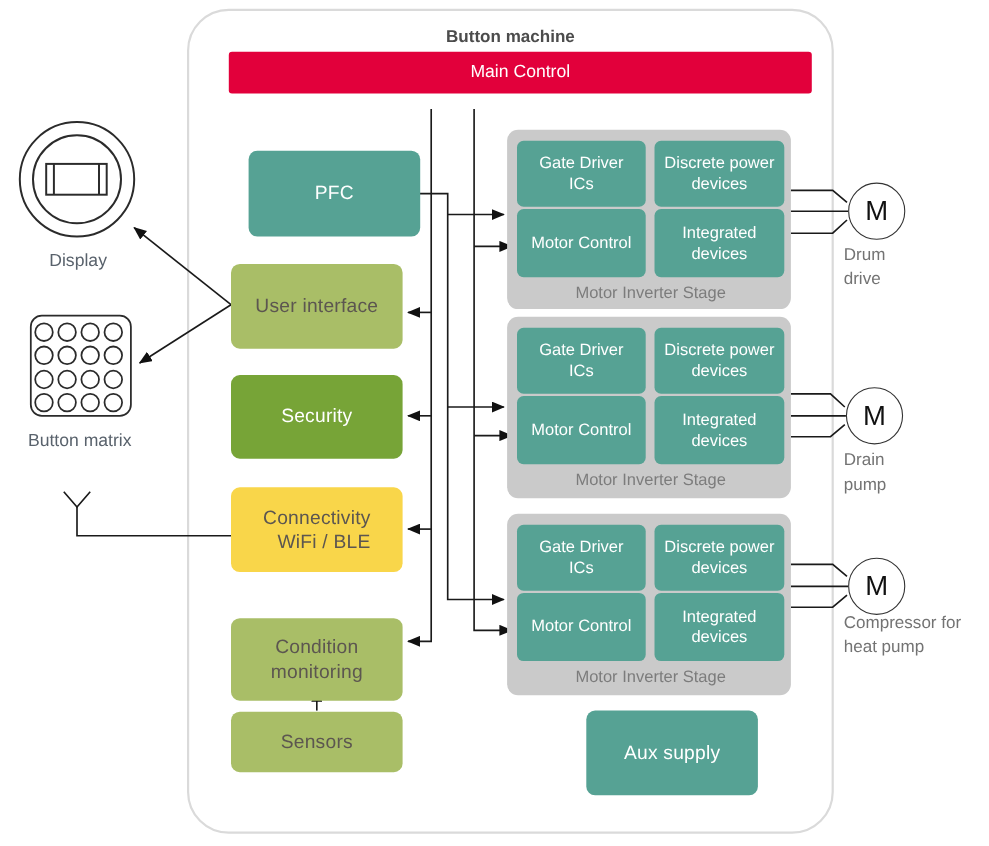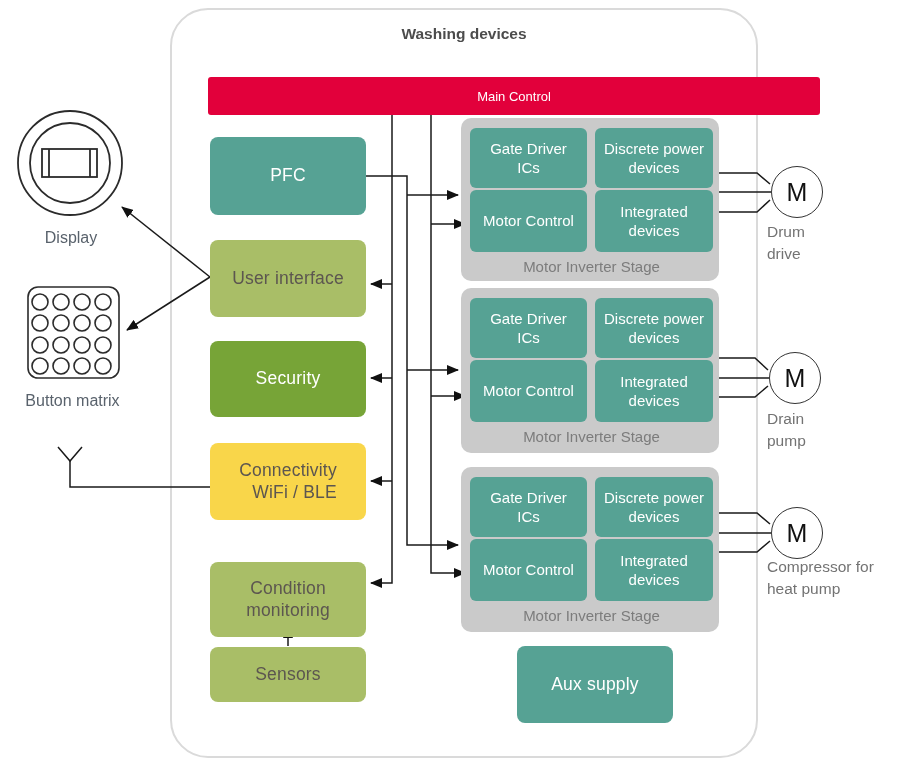--- a/index.html
+++ b/index.html
@@ -11,32 +11,32 @@
   #container{
     left:170px;top:8px;width:588px;height:750px;
     border:2px solid #dadada;border-radius:38px;background:#fff;box-sizing:border-box;z-index:0;
   }
   #wires{left:0;top:0;width:899px;height:769px;z-index:1;pointer-events:none;}
   .block{
     display:flex;align-items:center;justify-content:center;text-align:center;
     border-radius:8px;z-index:2;white-space:pre-line;line-height:1.25;
     font-size:17.5px;letter-spacing:.2px;
   }
-  .teal{background:var(--teal);color:#fff;}
+  .teal{background:var(--teal);color:#fff;margin-left:16px;}
   .olive{background:var(--olive);color:#5C5650;}
   .green{background:var(--green);color:#fff;}
   .yellow{background:var(--yellow);color:#5C5650;}
   #title{
     left:170px;top:25px;width:588px;text-align:center;z-index:2;
     font-weight:bold;font-size:15.5px;color:#4C4C4C;
   }
   #main-control{
-    left:208px;top:77px;width:612px;height:38px;border-radius:3px;
+    left:208px;top:47px;width:530px;height:38px;border-radius:3px;
     background:var(--red);color:#fff;display:flex;align-items:center;justify-content:center;
-    font-size:13px;z-index:2;
+    font-size:16px;z-index:2;
   }
   .stage{
     left:461px;width:258px;background:var(--stage_bg);border-radius:10px;z-index:2;
     display:grid;grid-template-columns:117px 118px;grid-template-rows:60px 62px 24px;
     gap:2px 8px;padding:10px 0 0 9px;box-sizing:border-box;
   }
   .cell{
     background:var(--teal);color:#fff;border-radius:6px;
     display:flex;align-items:center;justify-content:center;text-align:center;
     font-size:15px;line-height:1.3;white-space:pre-line;
@@ -145,21 +145,21 @@
         <circle cx="61" cy="345" r="8"></circle>
         <circle cx="82" cy="345" r="8"></circle>
         <circle cx="103" cy="345" r="8"></circle>
       <circle cx="40" cy="366" r="8"></circle>
         <circle cx="61" cy="366" r="8"></circle>
         <circle cx="82" cy="366" r="8"></circle>
         <circle cx="103" cy="366" r="8"></circle>
     </g>
   </svg>
 
-  <div id="title" class="abs">Washing devices</div>
+  <div id="title" class="abs">Button machine</div>
 
   <div id="main-control" class="abs">Main Control</div>
 
   <div class="abs block teal" style="left:210px;top:137px;width:156px;height:78px;">PFC</div>
   <div class="abs block olive" style="left:210px;top:240px;width:156px;height:77px;">User interface</div>
   <div class="abs block green" style="left:210px;top:341px;width:156px;height:76px;">Security</div>
   <div class="abs block yellow" style="left:210px;top:443px;width:156px;height:77px;text-align:right;">Connectivity
 WiFi / BLE</div>
   <div class="abs block olive" style="left:210px;top:546px;width:156px;height:75px;margin-top:16px;">Condition
 monitoring</div>

